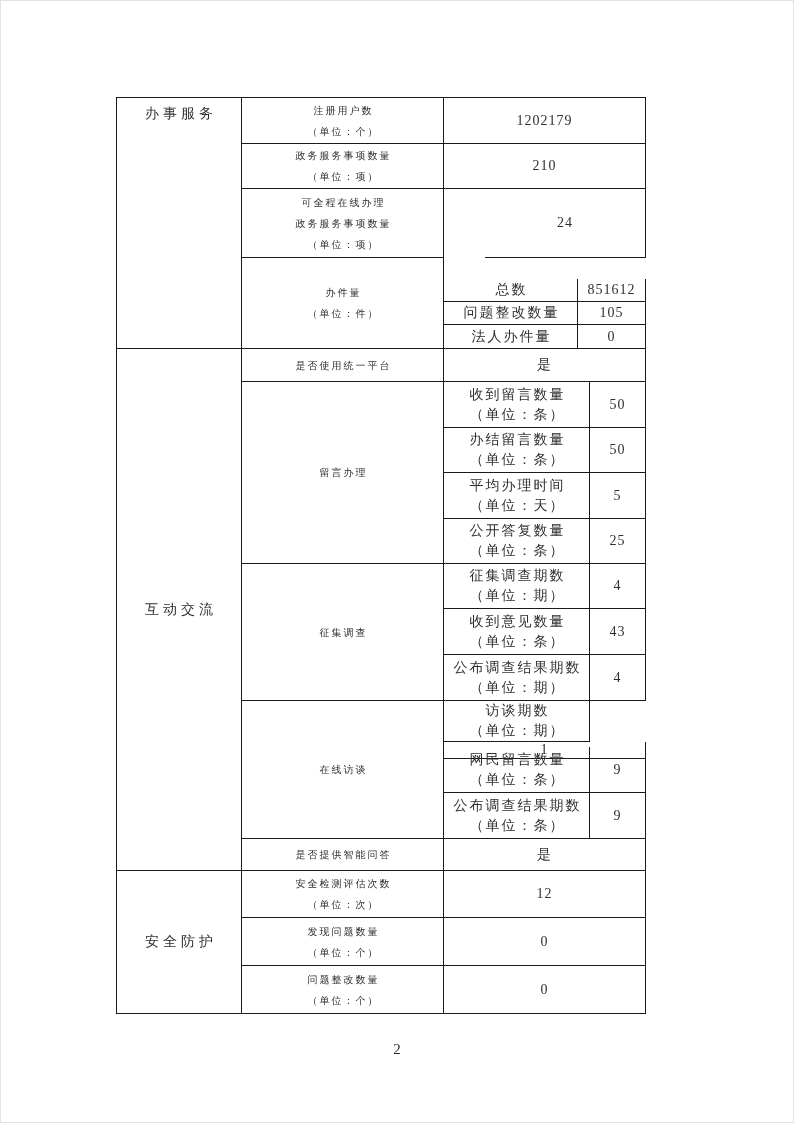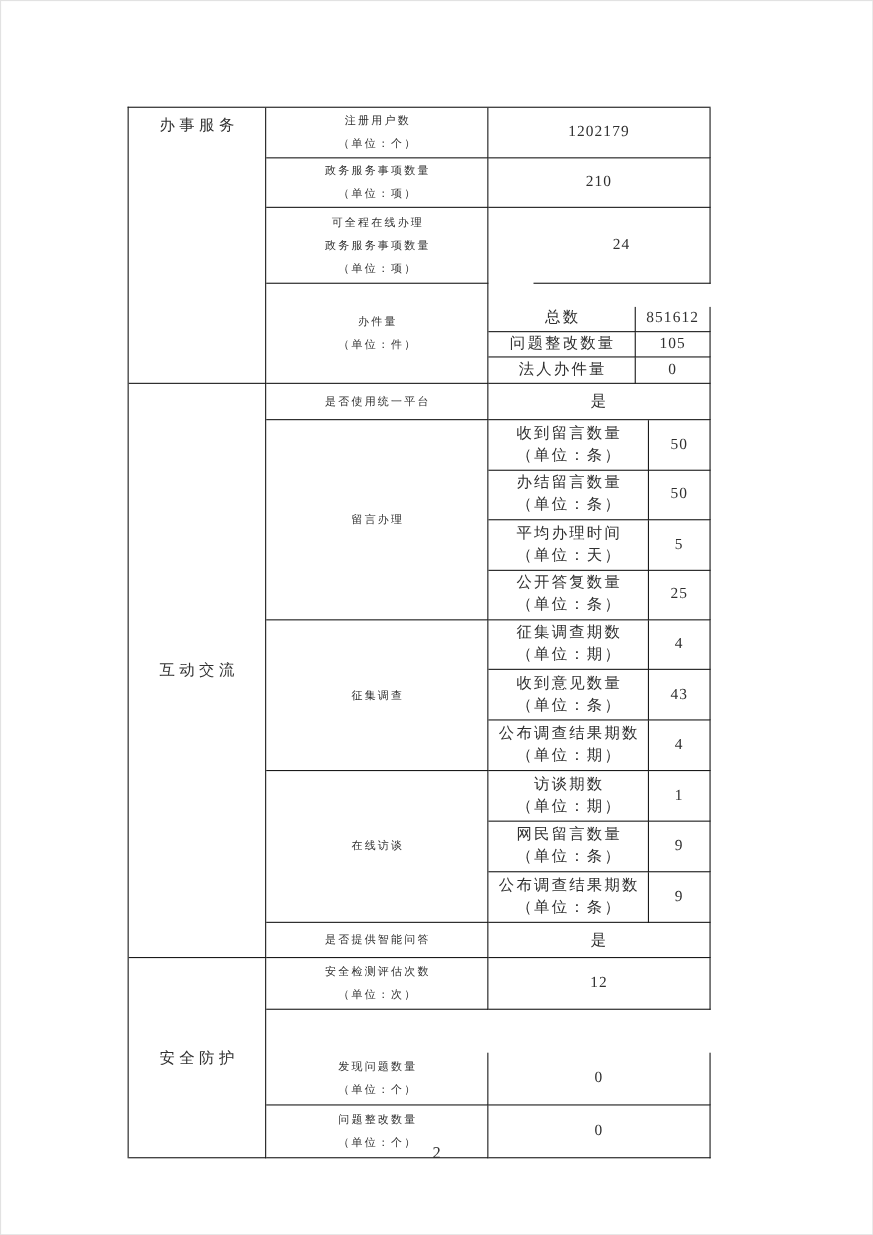--- a/index.html
+++ b/index.html
@@ -207,21 +207,21 @@
                 </div>
                 <div class="subvalue-cell">4</div>
               </div>
             </div>
           </div>
           <div class="row" style="height: 138px;">
             <div class="label-cell">
               <div class="lab-line">在线访谈</div>
             </div>
             <div class="subrows">
-              <div class="subrow" style="height: 46px;">
+              <div class="subrow" style="height: 46px; flex-direction: column;">
                 <div class="sublabel-cell">
                   <div class="lab-line">访谈期数</div>
                   <div class="lab-line">（单位：期）</div>
                 </div>
                 <div class="subvalue-cell">1</div>
               </div>
               <div class="subrow" style="height: 46px;">
                 <div class="sublabel-cell">
                   <div class="lab-line">网民留言数量</div>
                   <div class="lab-line">（单位：条）</div>
@@ -250,21 +250,21 @@
           <div class="cat-text">安全防护</div>
         </div>
         <div class="sec-body">
           <div class="row" style="height: 47px;">
             <div class="label-cell">
               <div class="lab-line">安全检测评估次数</div>
               <div class="lab-line">（单位：次）</div>
             </div>
             <div class="value-cell">12</div>
           </div>
-          <div class="row" style="height: 48px; margin-top: 39px;">
+          <div class="row" style="height: 48px;">
             <div class="label-cell">
               <div class="lab-line">发现问题数量</div>
               <div class="lab-line">（单位：个）</div>
             </div>
             <div class="value-cell">0</div>
           </div>
           <div class="row" style="height: 48px;">
             <div class="label-cell">
               <div class="lab-line">问题整改数量</div>
               <div class="lab-line">（单位：个）</div>

